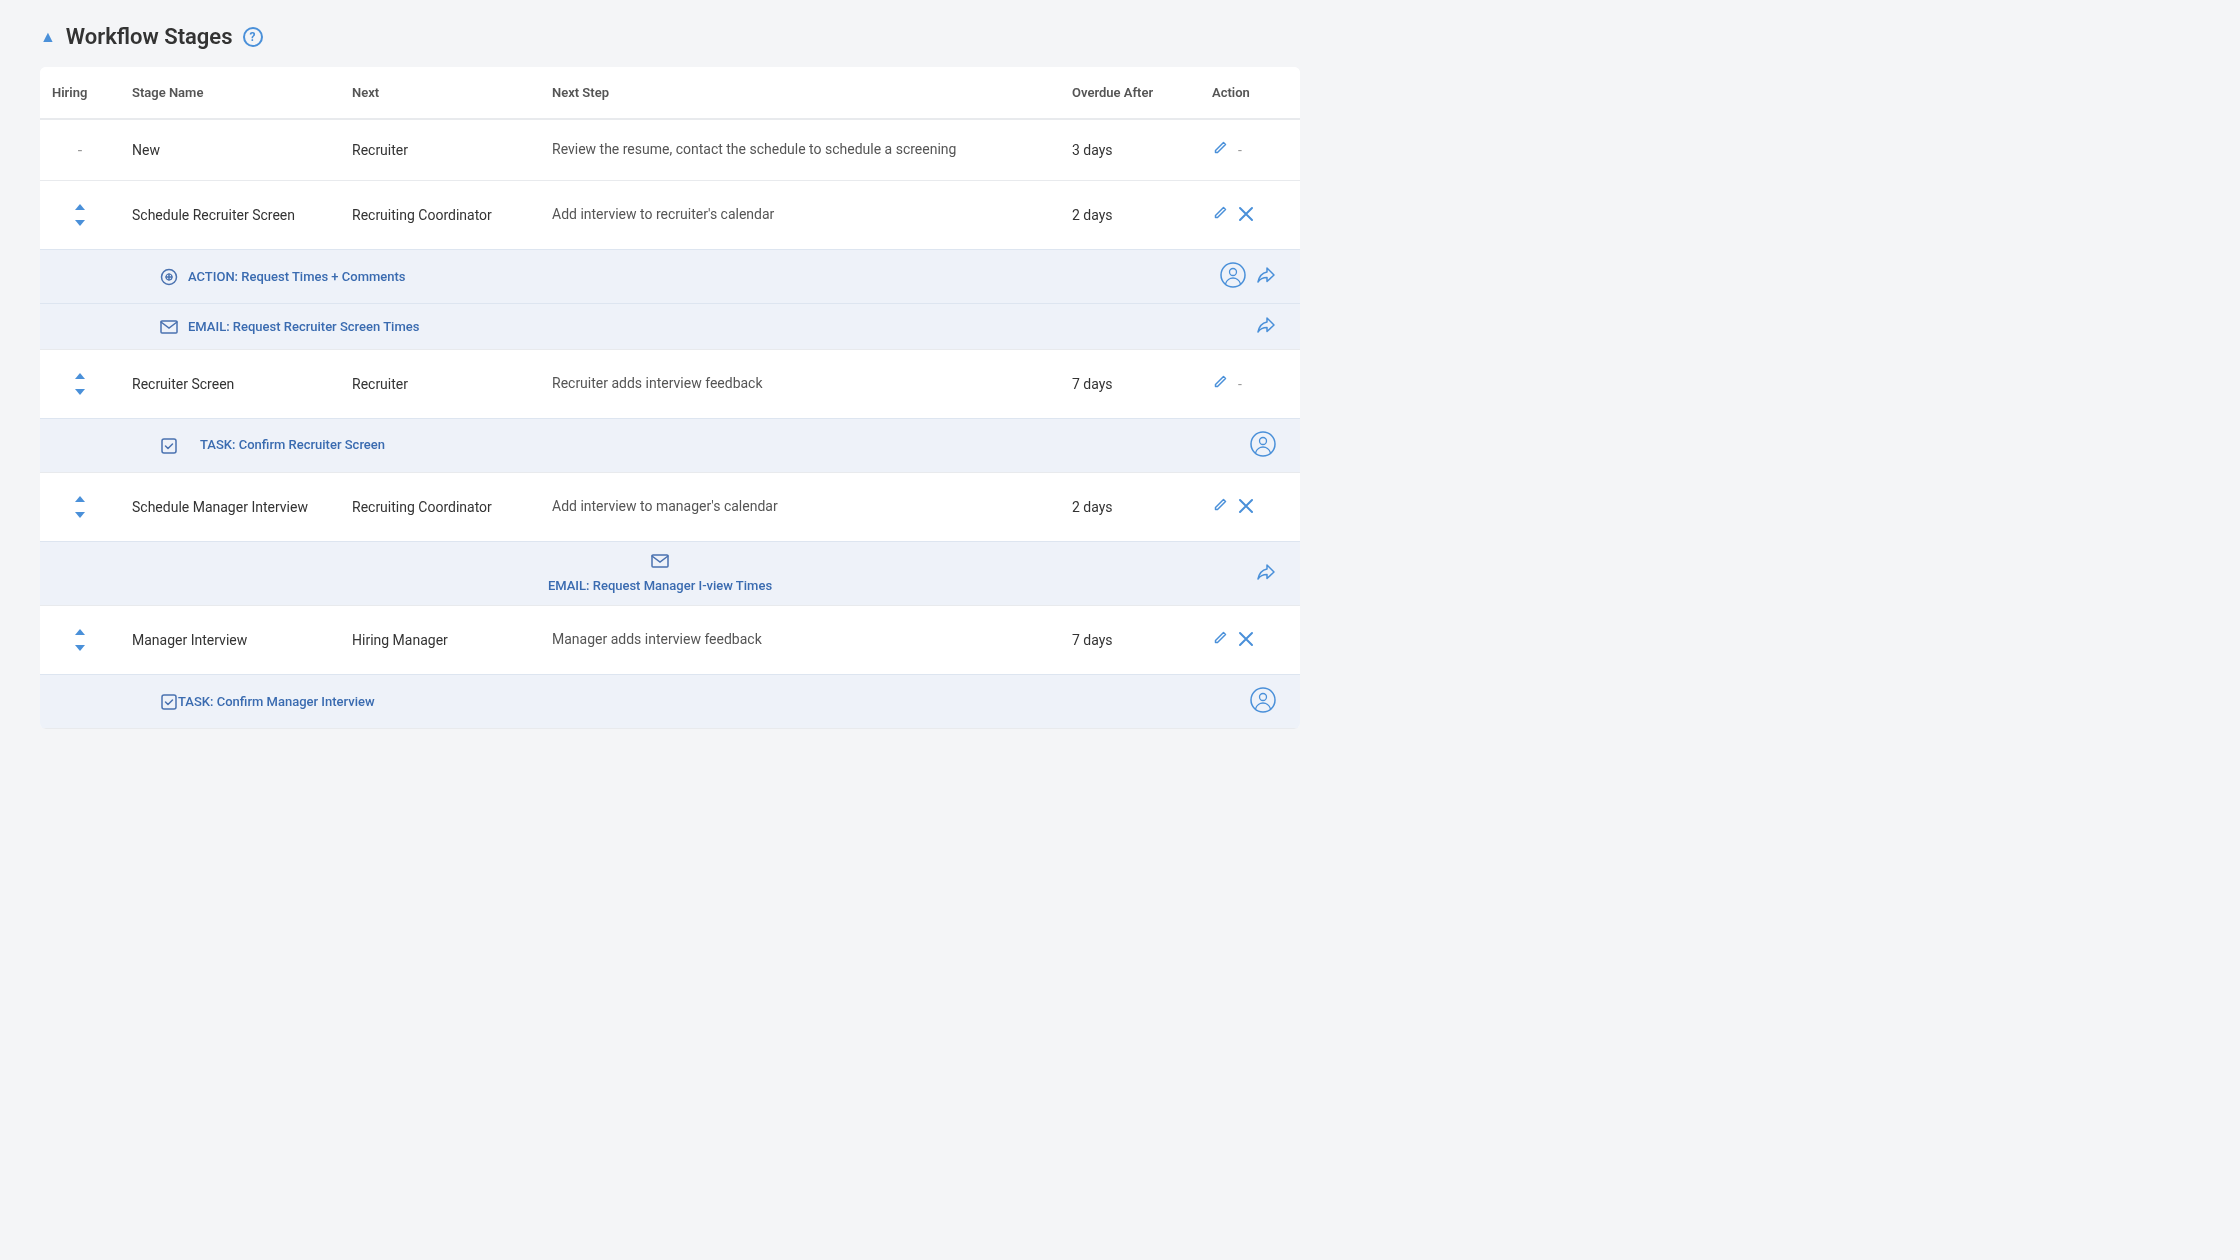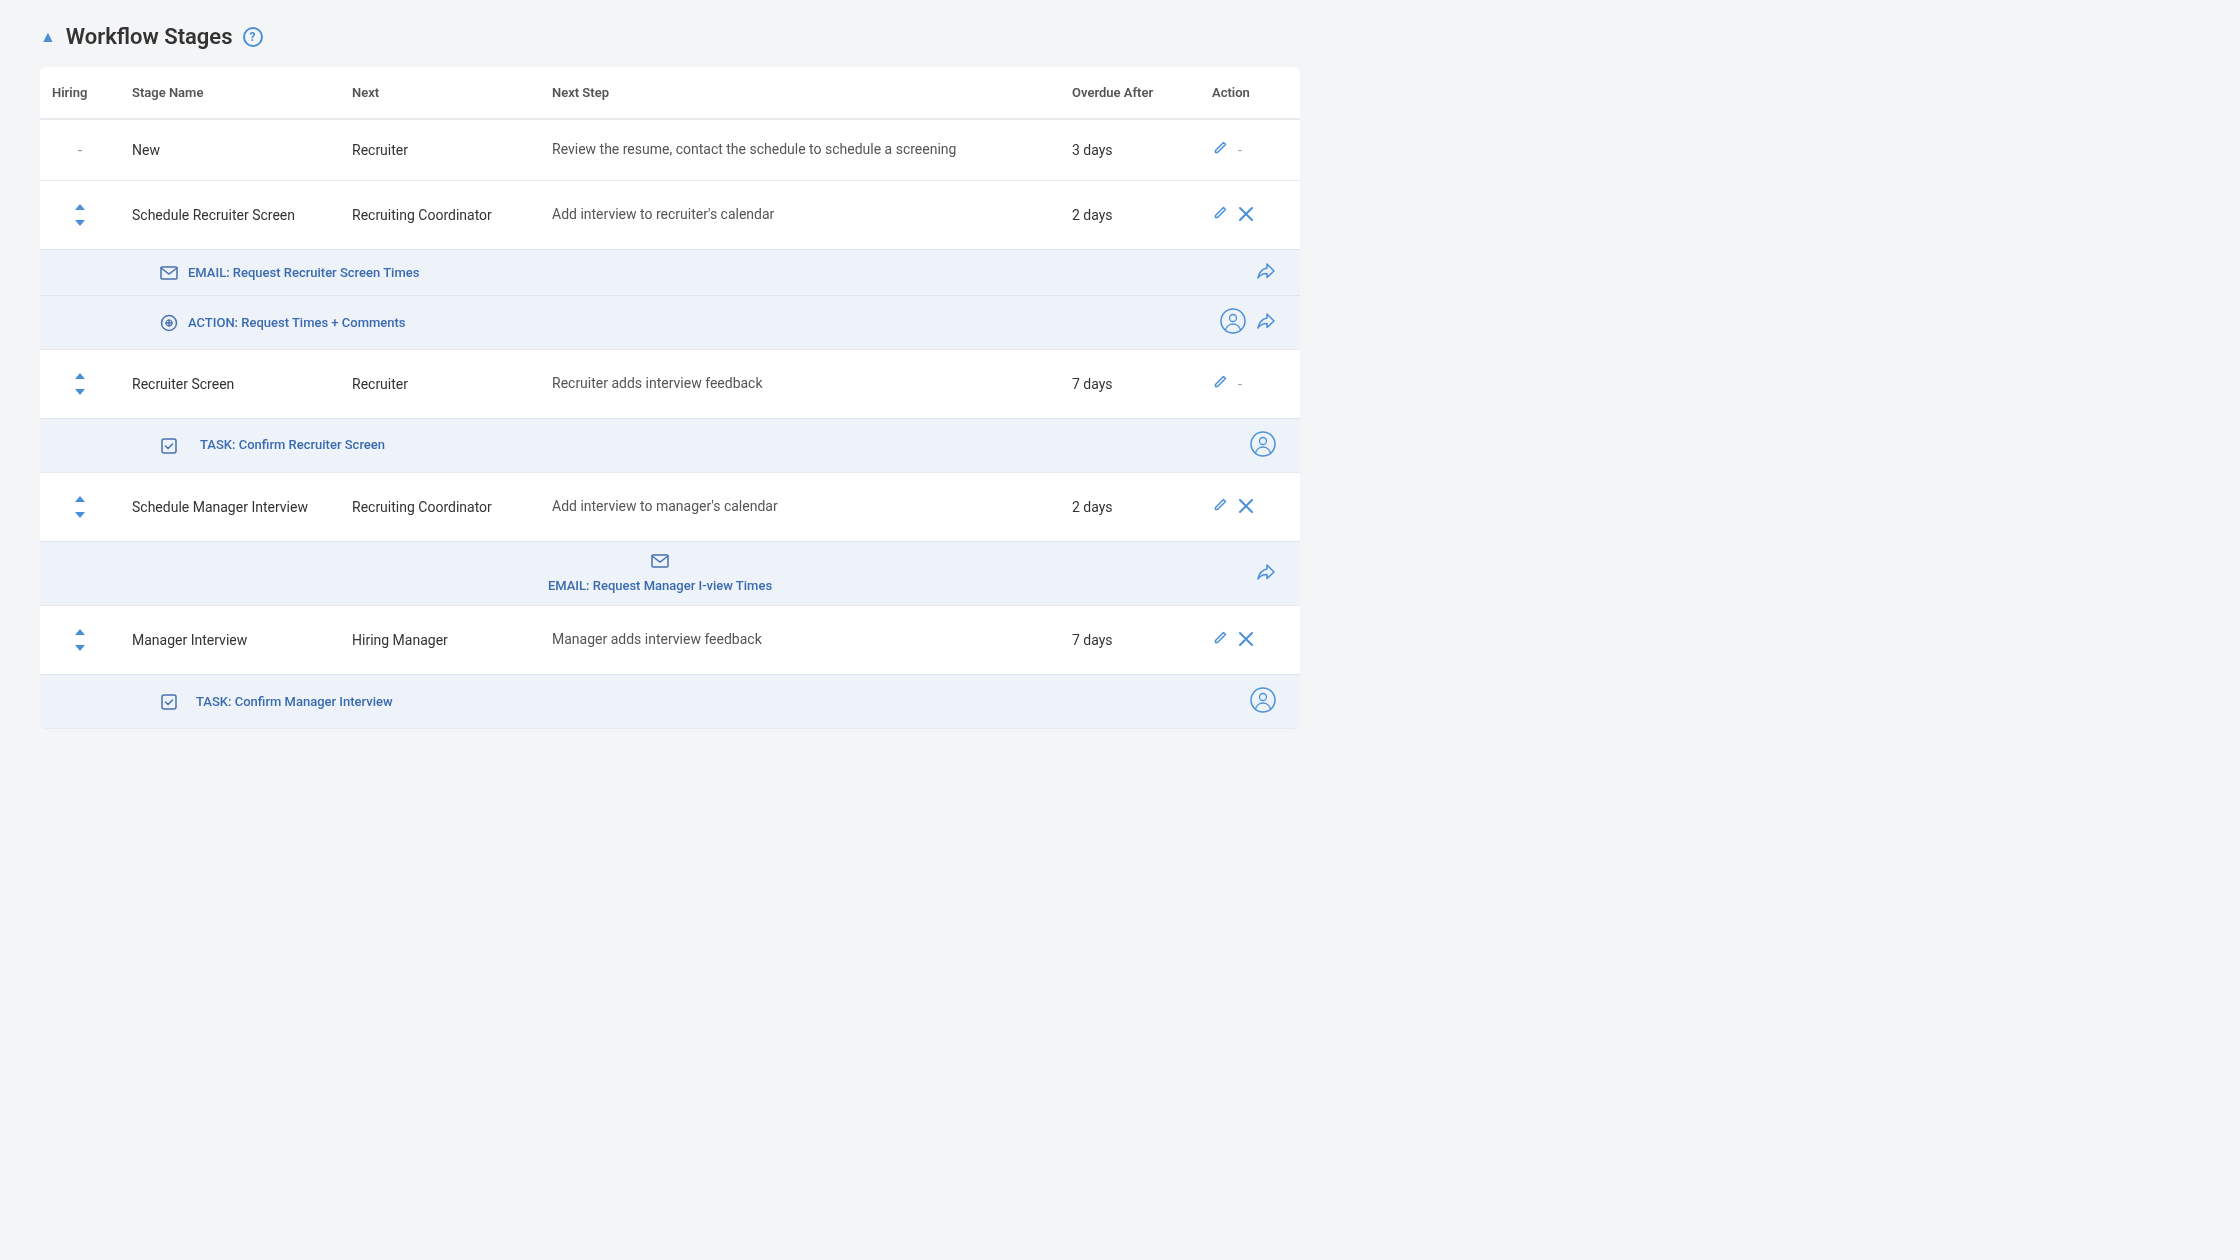--- a/index.html
+++ b/index.html
@@ -165,51 +165,51 @@
     </svg></span>
               <span class="delete-icon"><svg width="16" height="16" viewBox="0 0 16 16" fill="none" xmlns="http://www.w3.org/2000/svg">
       <path d="M2 2L14 14M14 2L2 14" stroke="#4a90d9" stroke-width="2" stroke-linecap="round"></path>
     </svg></span>
             </div>
           </div>
           <div style="display: grid; grid-template-columns: 80px 1fr 140px; align-items: center; background: rgb(238, 242, 249); border-top: 1px solid rgb(221, 229, 240); padding: 12px 0px;">
             <div></div>
             <div style="padding-left: 40px; display: flex; align-items: center; gap: 10px; color: rgb(58, 107, 176); font-size: 13px; font-weight: 500;">
               <span style="display: flex; align-items: center;">
-                <svg width="18" height="14" viewBox="0 0 18 14" fill="none" xmlns="http://www.w3.org/2000/svg">
-        <rect x="1" y="1" width="16" height="12" rx="1" stroke="#4a72b0" stroke-width="1.5"></rect>
-        <path d="M1 2L9 8L17 2" stroke="#4a72b0" stroke-width="1.5" stroke-linecap="round"></path>
-      </svg>
-              </span>
-              <span>EMAIL: Request Recruiter Screen Times</span>
-            </div>
-            <div style="display: flex; align-items: center; justify-content: flex-end; padding-right: 24px; gap: 10px;">
-              <span style="cursor: pointer;"><svg width="20" height="18" viewBox="0 0 20 18" fill="none" xmlns="http://www.w3.org/2000/svg">
-        <path d="M18 9L11 2V6C6 7 3 11 2 16C4 13 7 11.5 11 11.5V15.5L18 9Z" stroke="#4a90d9" stroke-width="1.5" stroke-linecap="round" stroke-linejoin="round" fill="none"></path>
-      </svg></span>
-            </div>
-          </div>
-          <div style="display: grid; grid-template-columns: 80px 1fr 140px; align-items: center; background: rgb(238, 242, 249); border-top: 1px solid rgb(221, 229, 240); padding: 12px 0px;">
-            <div></div>
-            <div style="padding-left: 40px; display: flex; align-items: center; gap: 10px; color: rgb(58, 107, 176); font-size: 13px; font-weight: 500;">
-              <span style="display: flex; align-items: center;">
                 <svg width="18" height="18" viewBox="0 0 18 18" fill="none" xmlns="http://www.w3.org/2000/svg">
         <circle cx="9" cy="9" r="7.5" stroke="#4a72b0" stroke-width="1.5"></circle>
         <path d="M6 9h6M9 6v6" stroke="#4a72b0" stroke-width="1.5" stroke-linecap="round"></path>
         <circle cx="9" cy="9" r="3" stroke="#4a72b0" stroke-width="1.2"></circle>
       </svg>
               </span>
               <span>ACTION: Request Times + Comments</span>
             </div>
             <div style="display: flex; align-items: center; justify-content: flex-end; padding-right: 24px; gap: 10px;">
               <span style="cursor: pointer;"><svg width="26" height="26" viewBox="0 0 26 26" fill="none" xmlns="http://www.w3.org/2000/svg">
         <circle cx="13" cy="13" r="12" stroke="#4a90d9" stroke-width="1.5"></circle>
         <circle cx="13" cy="10" r="3.5" stroke="#4a90d9" stroke-width="1.3"></circle>
         <path d="M5.5 22C6.5 18 10 16 13 16C16 16 19.5 18 20.5 22" stroke="#4a90d9" stroke-width="1.3" stroke-linecap="round"></path>
       </svg></span>
+              <span style="cursor: pointer;"><svg width="20" height="18" viewBox="0 0 20 18" fill="none" xmlns="http://www.w3.org/2000/svg">
+        <path d="M18 9L11 2V6C6 7 3 11 2 16C4 13 7 11.5 11 11.5V15.5L18 9Z" stroke="#4a90d9" stroke-width="1.5" stroke-linecap="round" stroke-linejoin="round" fill="none"></path>
+      </svg></span>
+            </div>
+          </div>
+          <div style="display: grid; grid-template-columns: 80px 1fr 140px; align-items: center; background: rgb(238, 242, 249); border-top: 1px solid rgb(221, 229, 240); padding: 12px 0px;">
+            <div></div>
+            <div style="padding-left: 40px; display: flex; align-items: center; gap: 10px; color: rgb(58, 107, 176); font-size: 13px; font-weight: 500;">
+              <span style="display: flex; align-items: center;">
+                <svg width="18" height="14" viewBox="0 0 18 14" fill="none" xmlns="http://www.w3.org/2000/svg">
+        <rect x="1" y="1" width="16" height="12" rx="1" stroke="#4a72b0" stroke-width="1.5"></rect>
+        <path d="M1 2L9 8L17 2" stroke="#4a72b0" stroke-width="1.5" stroke-linecap="round"></path>
+      </svg>
+              </span>
+              <span>EMAIL: Request Recruiter Screen Times</span>
+            </div>
+            <div style="display: flex; align-items: center; justify-content: flex-end; padding-right: 24px; gap: 10px;">
               <span style="cursor: pointer;"><svg width="20" height="18" viewBox="0 0 20 18" fill="none" xmlns="http://www.w3.org/2000/svg">
         <path d="M18 9L11 2V6C6 7 3 11 2 16C4 13 7 11.5 11 11.5V15.5L18 9Z" stroke="#4a90d9" stroke-width="1.5" stroke-linecap="round" stroke-linejoin="round" fill="none"></path>
       </svg></span>
             </div>
           </div>
         </div>
         <div class="stage-row">
           <div class="stage-main">
             <div class="stage-cell order-cell">
               <svg width="18" height="28" viewBox="0 0 18 28" fill="none" xmlns="http://www.w3.org/2000/svg">
@@ -303,21 +303,21 @@
               <span class="edit-icon"><svg width="16" height="16" viewBox="0 0 16 16" fill="none" xmlns="http://www.w3.org/2000/svg">
       <path d="M11.5 2.5L13.5 4.5L5.5 12.5H3.5V10.5L11.5 2.5Z" stroke="#4a90d9" stroke-width="1.5" stroke-linecap="round" stroke-linejoin="round"></path>
     </svg></span>
               <span class="delete-icon"><svg width="16" height="16" viewBox="0 0 16 16" fill="none" xmlns="http://www.w3.org/2000/svg">
       <path d="M2 2L14 14M14 2L2 14" stroke="#4a90d9" stroke-width="2" stroke-linecap="round"></path>
     </svg></span>
             </div>
           </div>
           <div style="display: grid; grid-template-columns: 80px 1fr 140px; align-items: center; background: rgb(238, 242, 249); border-top: 1px solid rgb(221, 229, 240); padding: 12px 0px;">
             <div></div>
-            <div style="padding-left: 40px; display: flex; align-items: center; gap: 18px; color: rgb(58, 107, 176); font-size: 13px; font-weight: 500;">
+            <div style="padding-left: 40px; display: flex; align-items: center; gap: 0; color: rgb(58, 107, 176); font-size: 13px; font-weight: 500;">
               <span style="display: flex; align-items: center;">
                 <svg width="18" height="18" viewBox="0 0 18 18" fill="none" xmlns="http://www.w3.org/2000/svg">
         <rect x="2" y="2" width="14" height="14" rx="2" stroke="#4a72b0" stroke-width="1.5"></rect>
         <path d="M5.5 9L8 11.5L12.5 7" stroke="#4a72b0" stroke-width="1.5" stroke-linecap="round" stroke-linejoin="round"></path>
       </svg>
               </span>
               <span>TASK: Confirm Manager Interview</span>
             </div>
             <div style="display: flex; align-items: center; justify-content: flex-end; padding-right: 24px; gap: 10px;">
               <span style="cursor: pointer;"><svg width="26" height="26" viewBox="0 0 26 26" fill="none" xmlns="http://www.w3.org/2000/svg">

